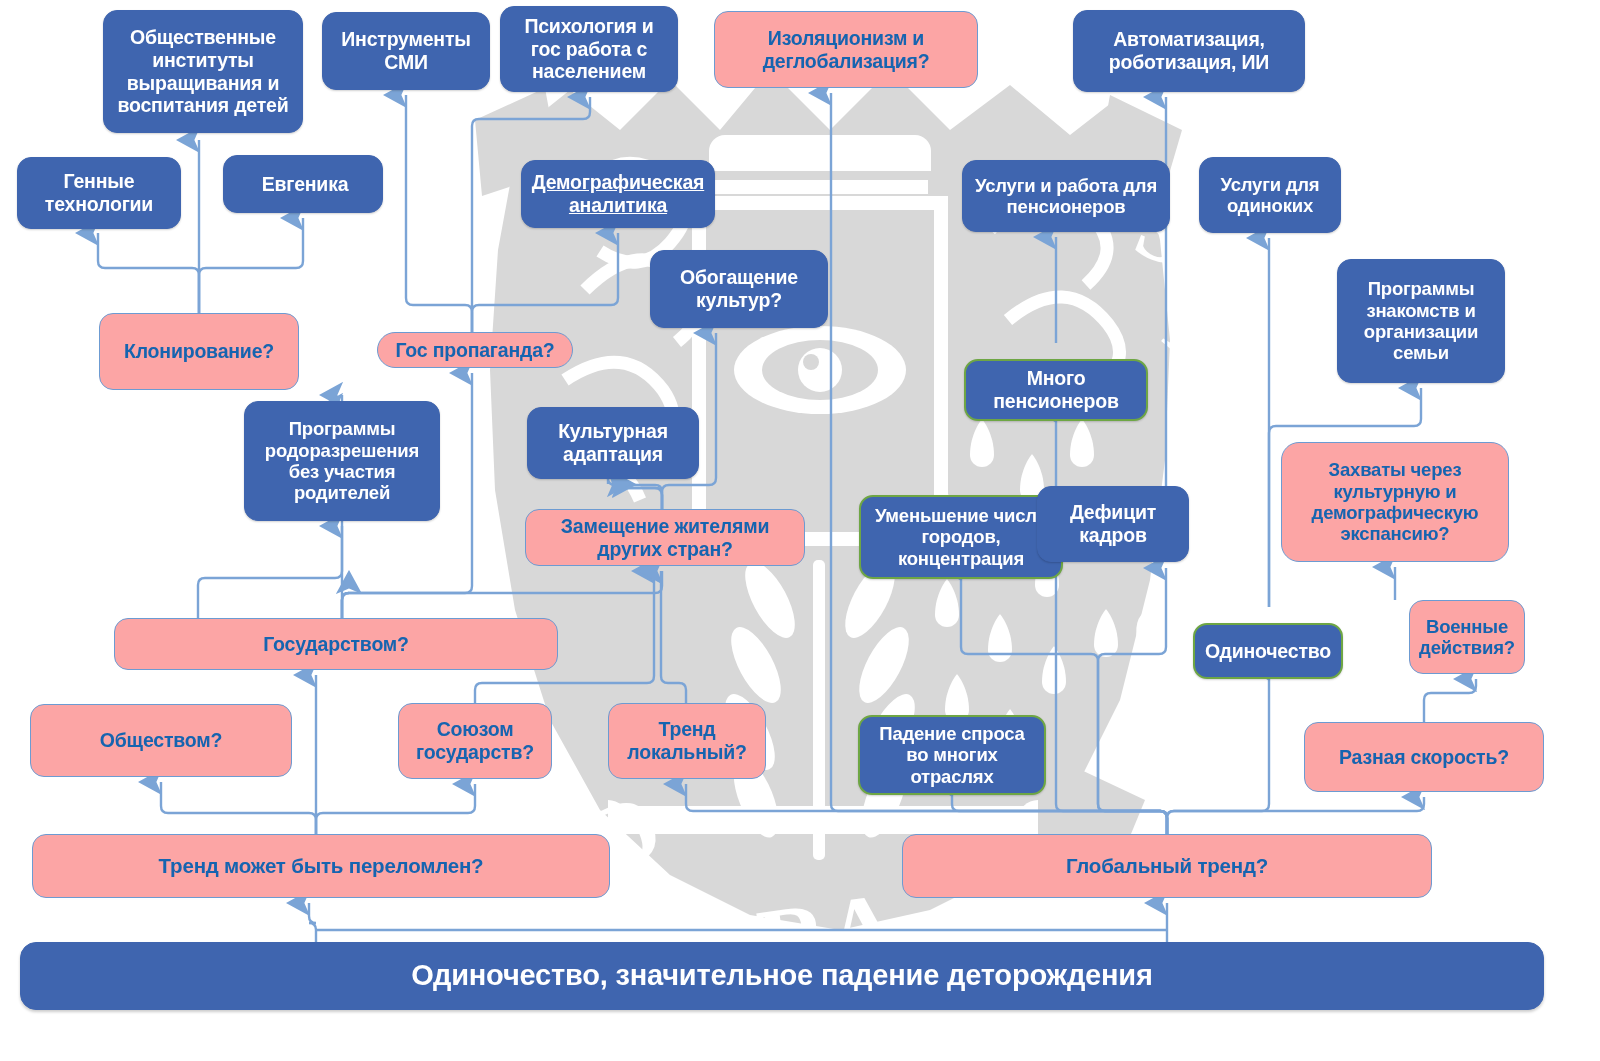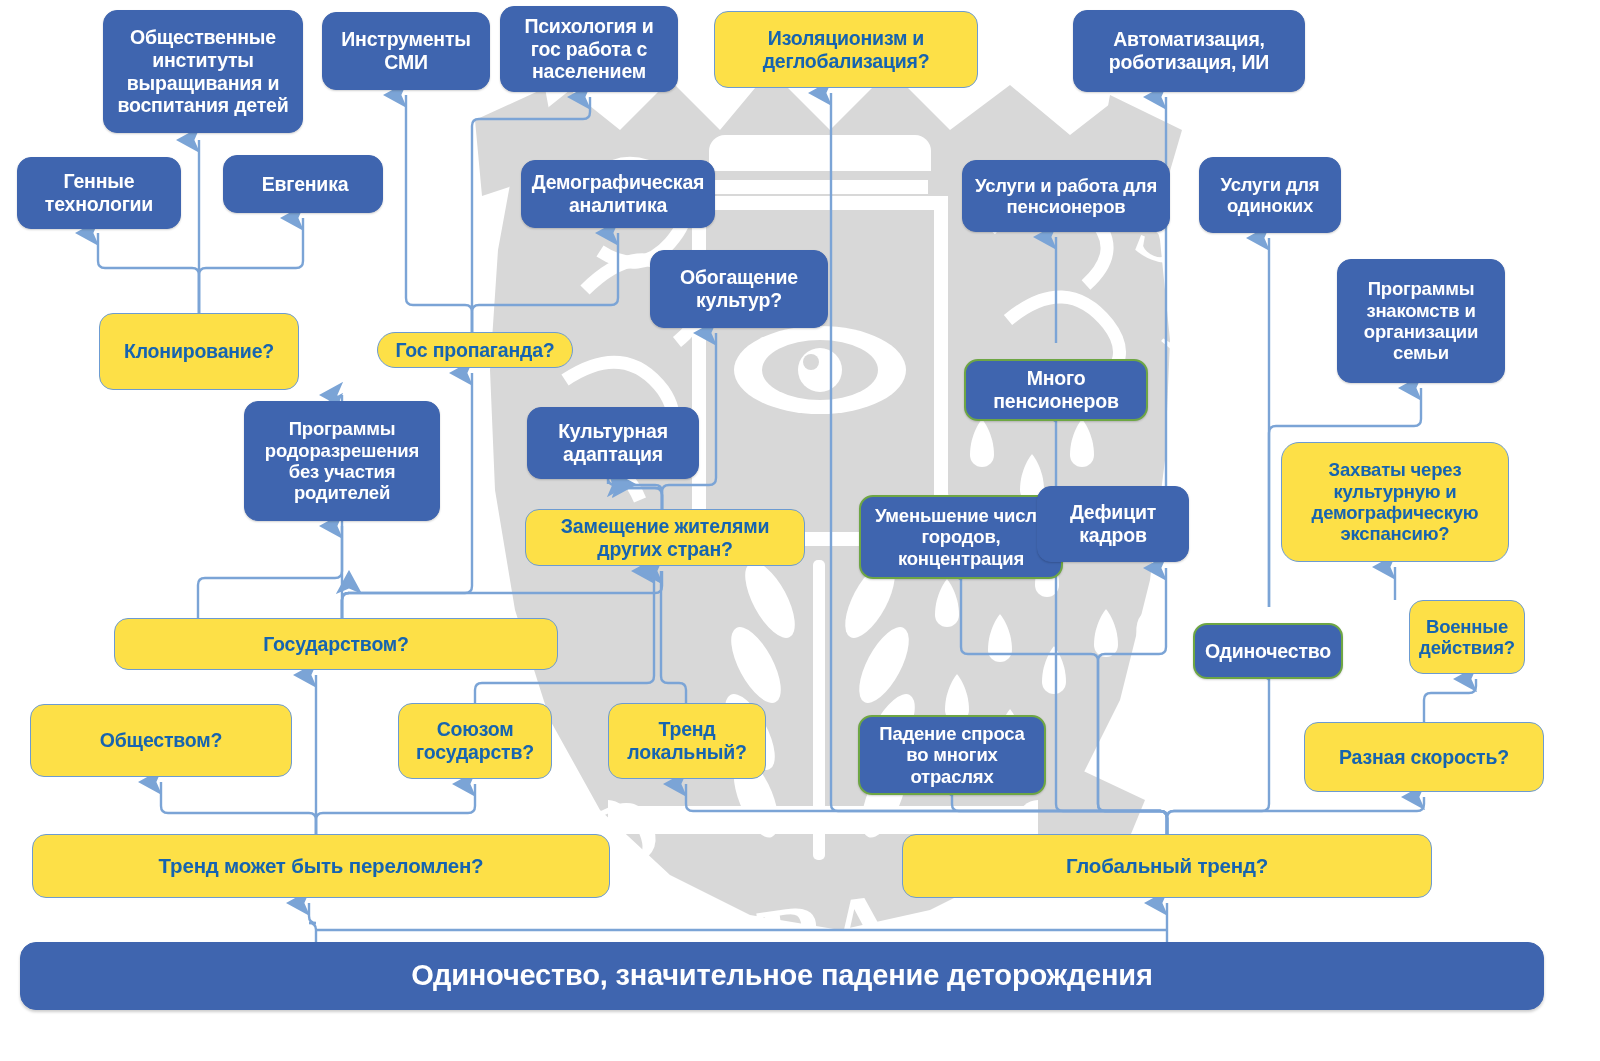--- a/index.html
+++ b/index.html
@@ -28,21 +28,21 @@
     letter-spacing:-0.2px;
   }
   .filled{
     background:#3F65AF;
     color:#ffffff;
     border:1px solid #3F65AF;
     box-shadow:0 1px 2px rgba(0,0,0,.18);
   }
   .filled.green{border:2px solid #6EA644;margin-top:16px;}
   .outline{
-    background:#fde047;
+    background:#fca5a5;
     color:#1664B0;
     border:1.6px solid #6C9BD2;
     align-items:center;
   }
   .pill{border-radius:22px;}
   .banner{
     background:#3F65AF;color:#fff;border:1px solid #3F65AF;
     border-radius:16px;
     font-size:29px;
     box-shadow:0 2px 3px rgba(0,0,0,.2);
@@ -227,21 +227,21 @@
       </div>
       <div class="node filled f19" style="left: 1073px; top: 10px; width: 232px; height: 82px;">
         <span>Автоматизация, роботизация, ИИ</span>
       </div>
       <div class="node filled f19" style="left: 17px; top: 157px; width: 164px; height: 72px;">
         <span>Генные технологии</span>
       </div>
       <div class="node filled f19" style="left: 223px; top: 155px; width: 160px; height: 58px; padding-left: 12px;">
         <span>Евгеника</span>
       </div>
-      <div class="node filled f19" style="left: 521px; top: 160px; width: 194px; height: 68px;">
+      <div class="node filled f19" style="left: 521px; top: 160px; width: 194px; height: 68px; text-decoration: underline;">
         <span>Демографическая аналитика</span>
       </div>
       <div class="node filled f18" style="left: 962px; top: 160px; width: 208px; height: 72px;">
         <span>Услуги и работа для пенсионеров</span>
       </div>
       <div class="node filled f18" style="left: 1199px; top: 157px; width: 142px; height: 76px;">
         <span>Услуги для одиноких</span>
       </div>
       <div class="node filled f19" style="left: 650px; top: 250px; width: 178px; height: 78px;">
         <span>Обогащение культур?</span>

